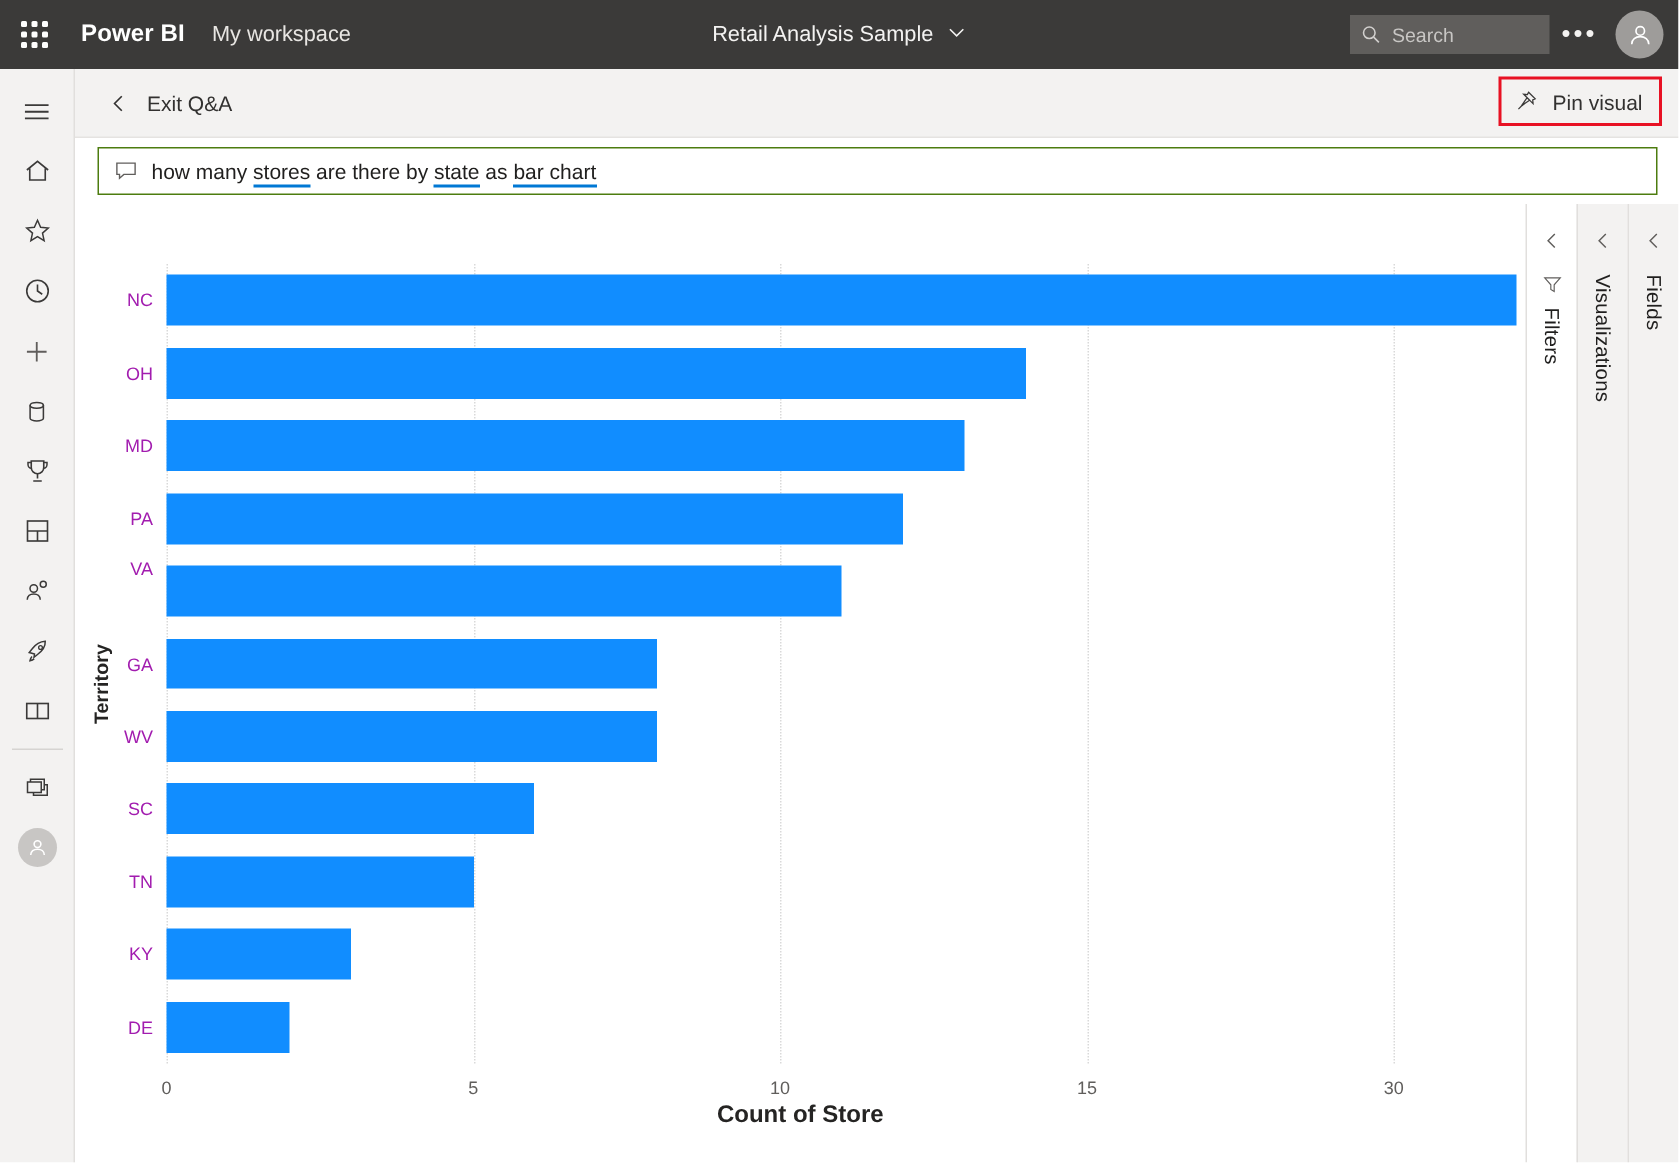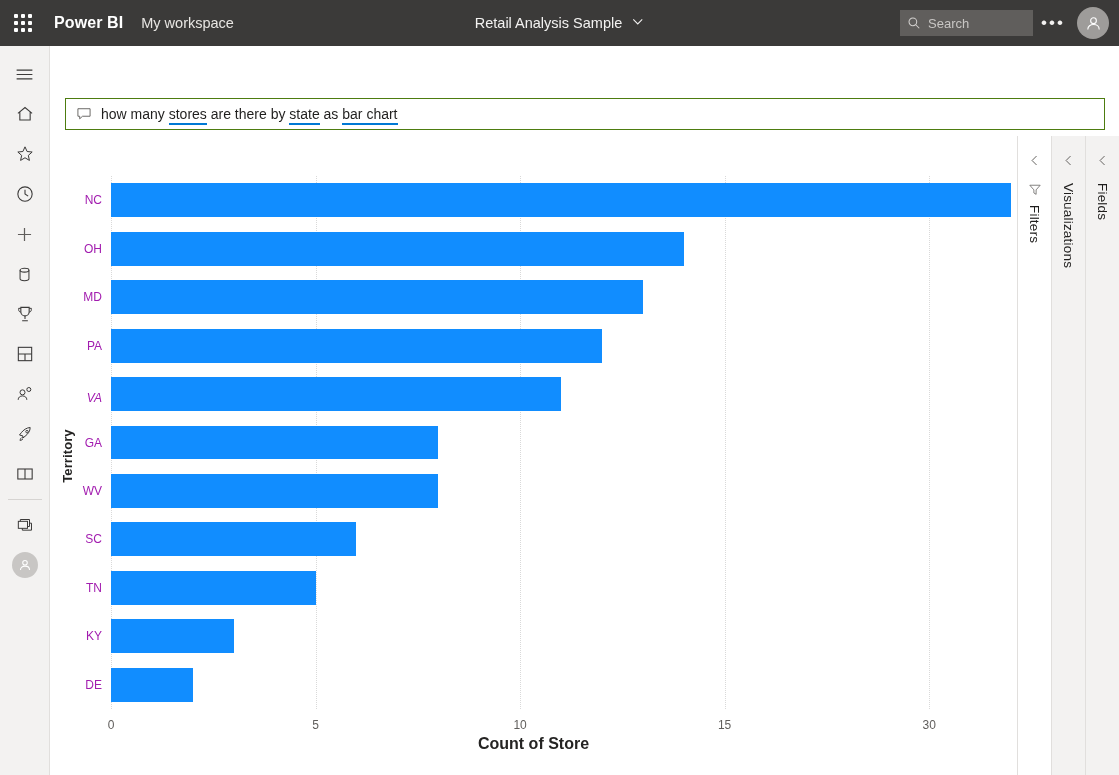--- a/index.html
+++ b/index.html
@@ -311,20 +311,40 @@
     <div class="rail-item">
       <span class="rail-avatar">
         <svg width="16" height="16" viewBox="0 0 24 24">
           <circle cx="12" cy="8.6" r="3.4" stroke="#ffffff" stroke-width="1.6" fill="none"></circle>
           <path d="M5.2 19.6c0-3.8 3.1-5.9 6.8-5.9s6.8 2.1 6.8 5.9" stroke="#ffffff" stroke-width="1.6" fill="none"></path>
         </svg>
       </span>
     </div>
   </div>
 
+  <div class="subbar">
+    <div class="exitqa">
+      <span>
+        <svg width="14" height="14" viewBox="0 0 16 16">
+            <path d="M10.5 2.5 5 8l5.5 5.5" stroke="#323130" stroke-width="1.25" fill="none"></path>
+          </svg>
+      </span>
+      <span>Exit Q&amp;A</span>
+    </div>
+
+    <div class="pin-visual">
+      <span>
+        <svg width="17" height="17" viewBox="0 0 24 24">
+          <path d="M14.2 3.6 20.4 9.8l-2.3 1 .3 3.4-5.6-5.6-5.1 7.5 7.5-5.1-5.6-5.6 3.4.3z" stroke="#3b3a39" stroke-width="1.2" fill="none"></path>
+          <path d="M9.6 14.4 4.6 19.4" stroke="#3b3a39" stroke-width="1.2"></path>
+        </svg>
+      </span>
+      <span>Pin visual</span>
+    </div>
+  </div>
 
   <div class="qa-wrap">
     <div class="qa-box">
       <span>
         <svg width="16" height="16" viewBox="0 0 20 20">
           <path d="M2.4 3.4h15.2v9.4H8.2L4.6 16v-3.2H2.4z" stroke="#605e5c" stroke-width="1.15" fill="none"></path>
         </svg>
       </span>
       <span class="qa-text" id="qa-text"><span>how many </span><span class="term">stores</span><span> are there by </span><span class="term">state</span><span> as </span><span class="term">bar chart</span></span>
     </div>
@@ -346,21 +366,21 @@
           <div class="xtick" style="left: 818.182px;">30</div>
           <div class="bar" title="NC: 22" style="top: 7.26818px; height: 33.9182px; width: 900px; background: rgb(17, 141, 255);"></div>
           <div class="cat-label" style="top: 24.2273px;">NC</div>
           <div class="bar" title="OH: 14" style="top: 55.7227px; height: 33.9182px; width: 572.727px; background: rgb(17, 141, 255);"></div>
           <div class="cat-label" style="top: 72.6818px;">OH</div>
           <div class="bar" title="MD: 13" style="top: 104.177px; height: 33.9182px; width: 531.818px; background: rgb(17, 141, 255);"></div>
           <div class="cat-label" style="top: 121.136px;">MD</div>
           <div class="bar" title="PA: 12" style="top: 152.632px; height: 33.9182px; width: 490.909px; background: rgb(17, 141, 255);"></div>
           <div class="cat-label" style="top: 169.591px;">PA</div>
           <div class="bar" title="VA: 11" style="top: 201.086px; height: 33.9182px; width: 450px; background: rgb(17, 141, 255);"></div>
-          <div class="cat-label" style="top: 222px; font-style: italic;">VA</div>
+          <div class="cat-label" style="top: 203px;">VA</div>
           <div class="bar" title="GA: 8" style="top: 249.541px; height: 33.9182px; width: 327.273px; background: rgb(17, 141, 255);"></div>
           <div class="cat-label" style="top: 266.5px;">GA</div>
           <div class="bar" title="WV: 8" style="top: 297.995px; height: 33.9182px; width: 327.273px; background: rgb(17, 141, 255);"></div>
           <div class="cat-label" style="top: 314.955px;">WV</div>
           <div class="bar" title="SC: 6" style="top: 346.45px; height: 33.9182px; width: 245.455px; background: rgb(17, 141, 255);"></div>
           <div class="cat-label" style="top: 363.409px;">SC</div>
           <div class="bar" title="TN: 5" style="top: 394.905px; height: 33.9182px; width: 204.545px; background: rgb(17, 141, 255);"></div>
           <div class="cat-label" style="top: 411.864px;">TN</div>
           <div class="bar" title="KY: 3" style="top: 443.359px; height: 33.9182px; width: 122.727px; background: rgb(17, 141, 255);"></div>
           <div class="cat-label" style="top: 460.318px;">KY</div>

